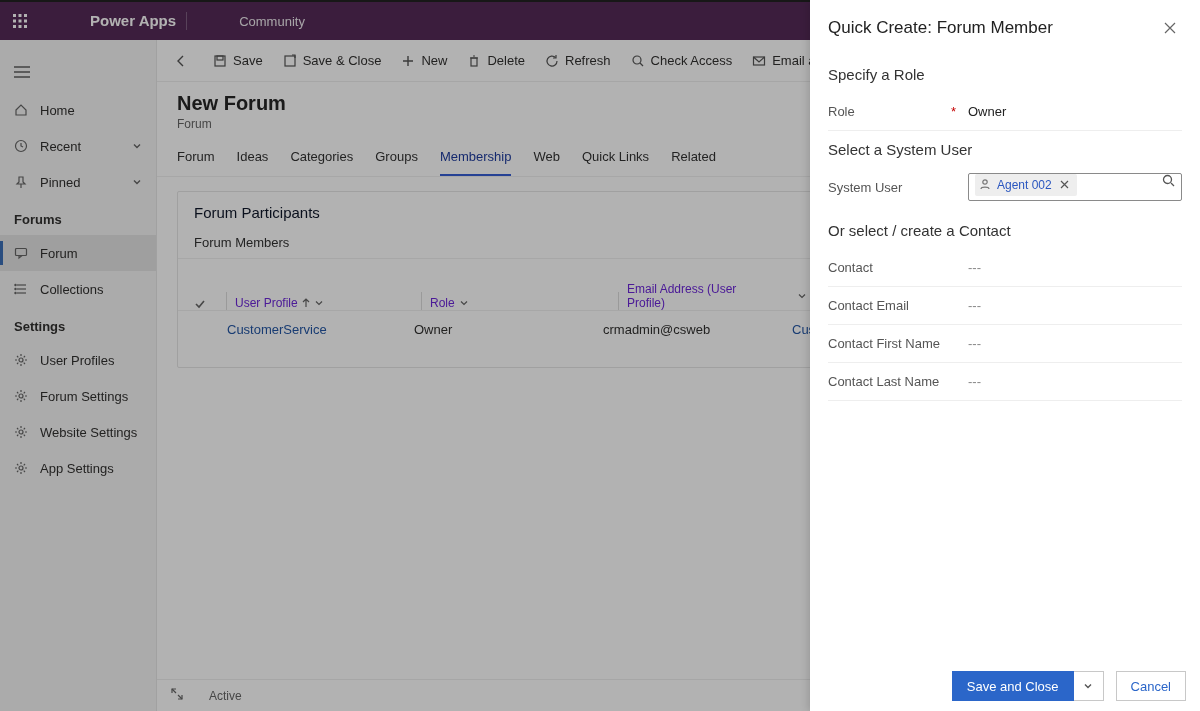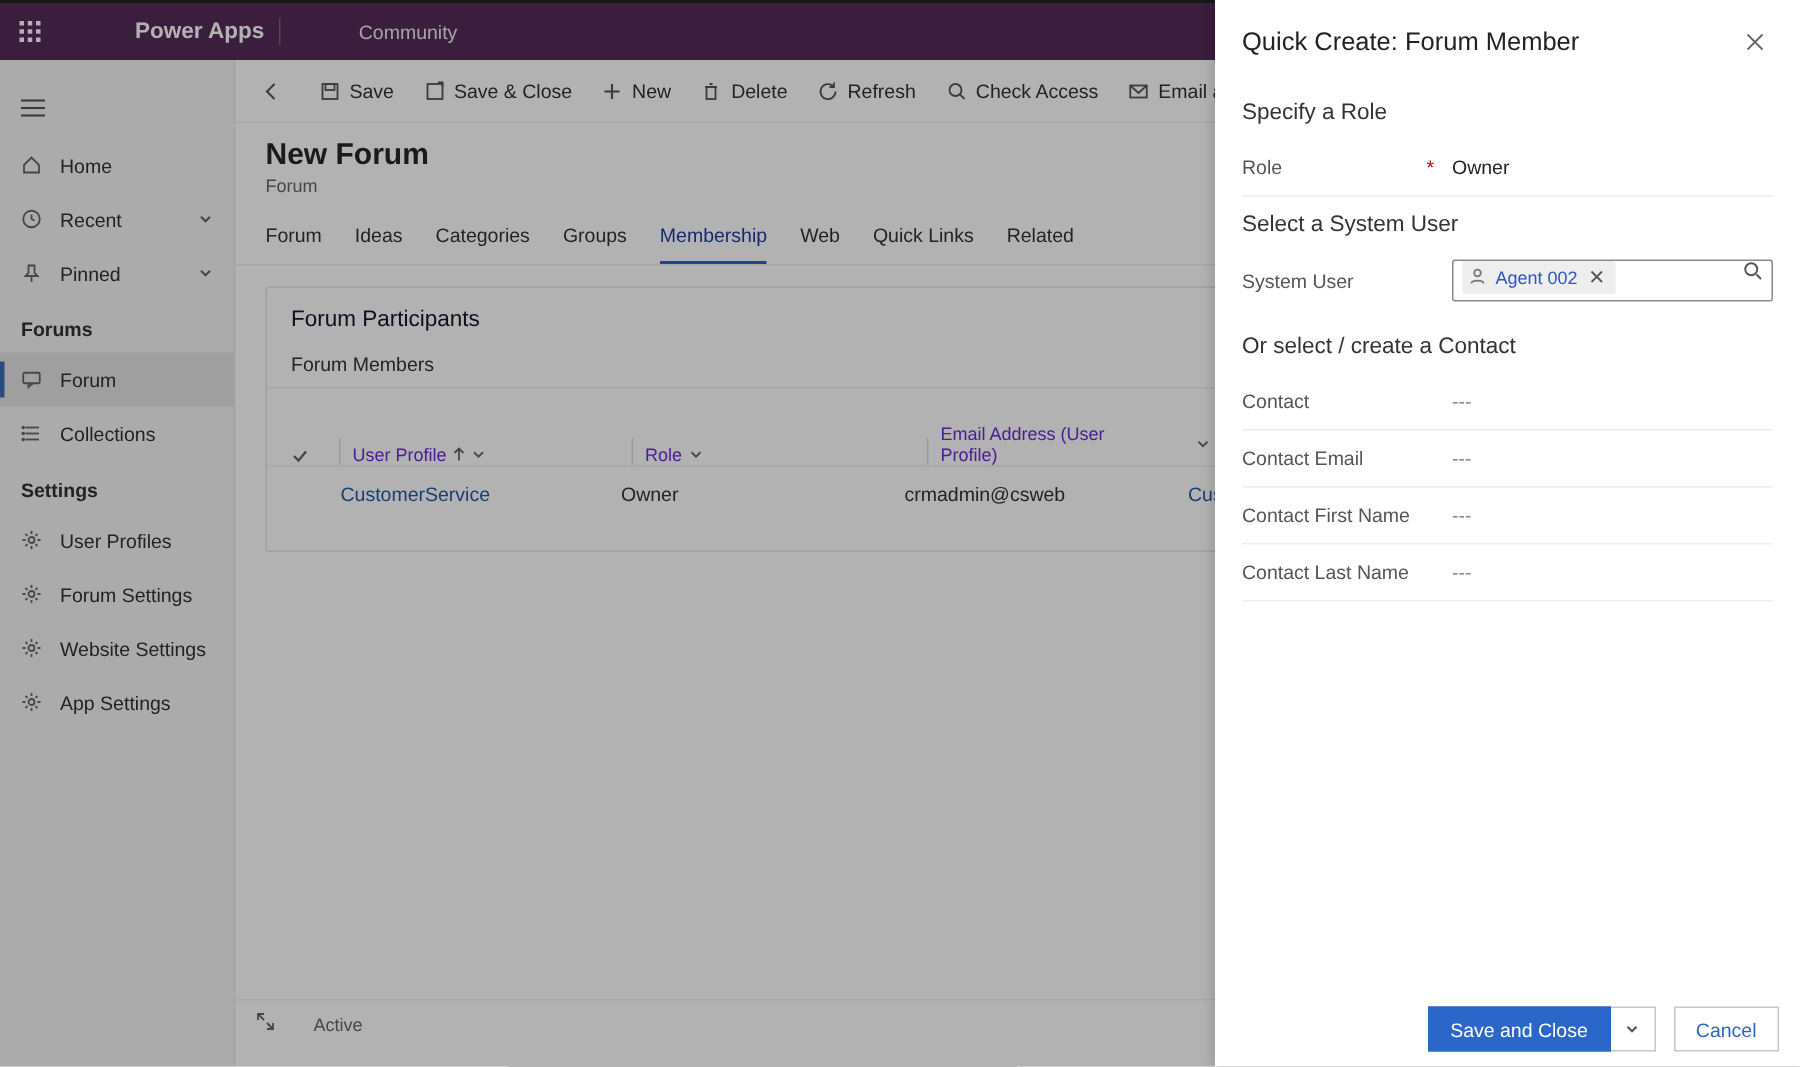--- a/index.html
+++ b/index.html
@@ -56,21 +56,21 @@
   .th.email { width:180px;gap:40px;}
   .th.sys { flex:1;}
   .sep { width:1px; height:18px; background:#ddd; margin:0 8px;}
   .tbl-row { display:flex; align-items:center; height:36px; padding:0 16px; font-size:13px; color:#323130;}
   .td.sel{ width:24px;}
   .td.up{ width:178px; color:#2457a5;}
   .td.role{ width:180px;}
   .td.email{ width:180px;}
   .td.sys{ flex:1; color:#2457a5;}
   
-  .statusbar { position:absolute; bottom:13px; left:0; right:0; height:32px; border-top:1px solid #eee; display:flex; align-items:center; padding:0 14px; color:#666; font-size:12px; gap:26px;} 
+  .statusbar { position:absolute; bottom:0; left:0; right:0; height:32px; border-top:1px solid #eee; display:flex; align-items:center; padding:0 14px; color:#666; font-size:12px; gap:26px;} 
   
   
   .blade { position:absolute; top:0; right:0; width:390px; height:711px; background:#fff; box-shadow:-2px 0 8px rgba(0,0,0,.15); display:flex; flex-direction:column; z-index:50;}
   .blade-hdr { height:56px; display:flex; align-items:center; justify-content:space-between; padding:0 18px; font-size:17px; color:#222;}
   .blade-close{ width:24px;height:24px; display:flex; align-items:center; justify-content:center; color:#666;}
   .blade-body { flex:1; overflow:auto; padding:0 18px;}
   .section-title { font-size:15px; color:#333; padding:10px 0;}
   .fieldrow { display:flex; align-items:center; min-height:38px; border-bottom:1px solid #eee; font-size:13px;}
   .fieldrow.noborder { border-bottom:none;}
   .fl { width:140px; color:#555; display:flex; align-items:center;}

